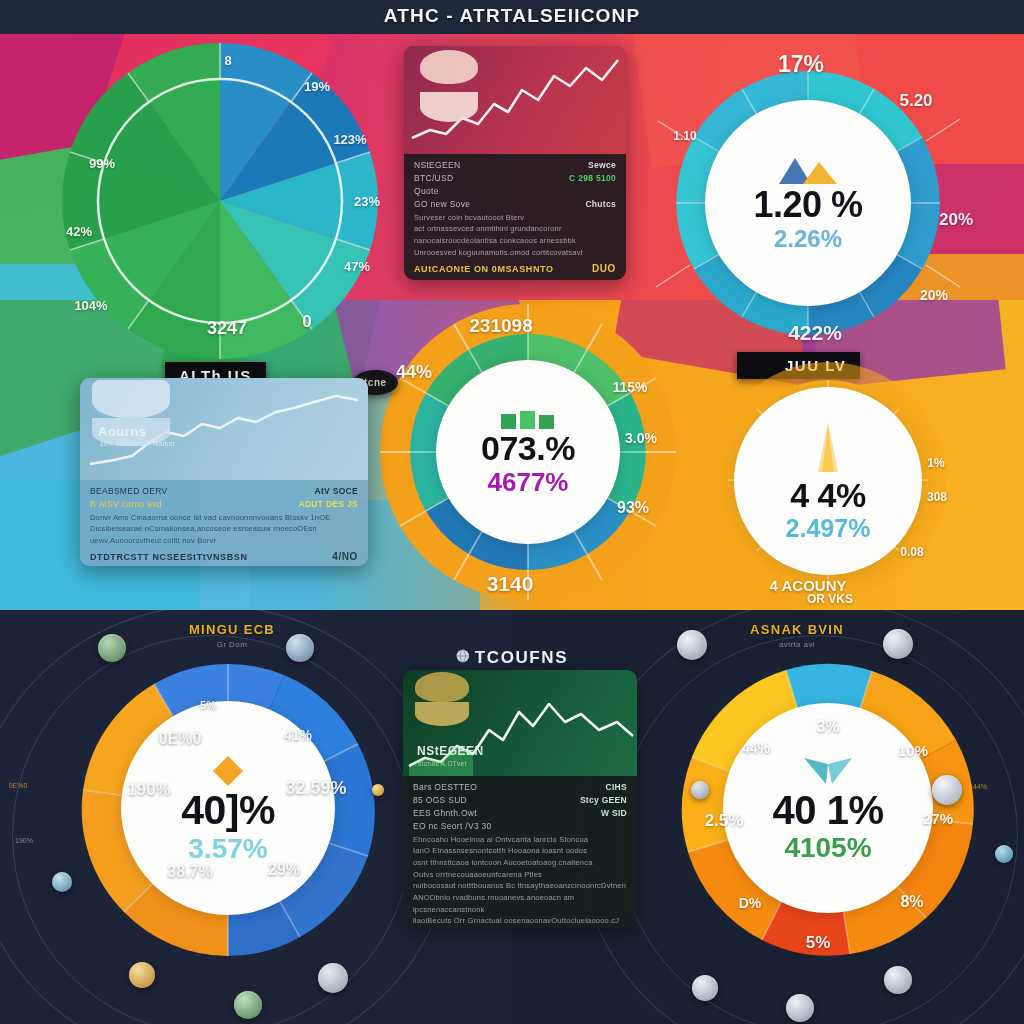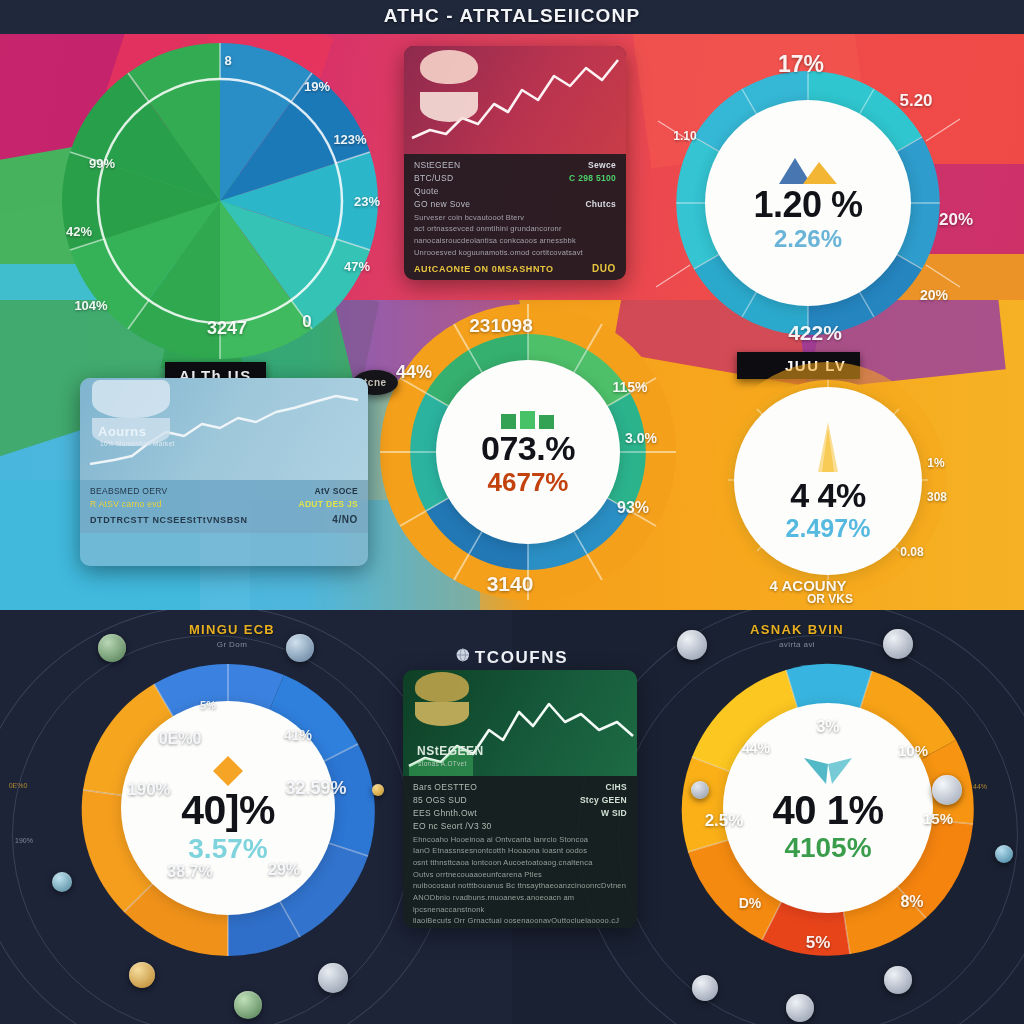--- a/index.html
+++ b/index.html
@@ -283,21 +283,21 @@
     </svg>
     <div class="hub" style="left:58px;top:62px;width:184px;height:184px;">
       <span class="glyph">
         <svg width="58" height="20" viewBox="0 0 58 20">
             <rect x="2" y="5" width="15" height="15" fill="#2a9e4c"></rect>
             <rect x="21" y="2" width="15" height="18" fill="#3fbf5e"></rect>
             <rect x="40" y="6" width="15" height="14" fill="#2a9e4c"></rect>
           </svg>
       </span>
       <span class="big" style="font-size:34px;">073.%</span>
-      <span class="sub" style="font-size:26px;color:#c2410c;">4677%</span>
+      <span class="sub" style="font-size:26px;color:#a21caf;">4677%</span>
     </div>
     <div class="seg-label" style="left:123px;top:28px;font-size:19px;">231098</div>
     <div class="seg-label" style="left:36px;top:74px;font-size:18px;">44%</div>
     <div class="seg-label" style="left:252px;top:89px;font-size:14px;">115%</div>
     <div class="seg-label" style="left:263px;top:140px;font-size:14px;">3.0%</div>
     <div class="seg-label" style="left:255px;top:210px;font-size:16px;">93%</div>
     <div class="seg-label" style="left:132px;top:286px;font-size:21px;">3140</div>
   </div>
   <div class="badge-oval" style="left:353px;top:370px;">tcne</div>
 
@@ -420,21 +420,21 @@
         <svg width="52" height="34" viewBox="0 0 52 34">
             <path d="M2,4 L24,30 L26,10 Z" fill="#4cb6c4"></path>
             <path d="M50,4 L30,30 L26,10 Z" fill="#6fc9d4"></path>
           </svg>
       </span>
       <span class="big" style="font-size:40px;">40 1%</span>
       <span class="sub" style="font-size:28px;color:#3a9d4c;">4105%</span>
     </div>
     <div class="seg-label" style="left:160px;top:72px;font-size:16px;">3%</div>
     <div class="seg-label" style="left:245px;top:95px;font-size:15px;">10%</div>
-    <div class="seg-label" style="left:270px;top:163px;font-size:15px;">15%</div>
+    <div class="seg-label" style="left:270px;top:163px;font-size:15px;">27%</div>
     <div class="seg-label" style="left:244px;top:247px;font-size:16px;">8%</div>
     <div class="seg-label" style="left:150px;top:288px;font-size:17px;">5%</div>
     <div class="seg-label" style="left:82px;top:248px;font-size:14px;">D%</div>
     <div class="seg-label" style="left:56px;top:166px;font-size:17px;">2.5%</div>
     <div class="seg-label" style="left:88px;top:93px;font-size:14px;">44%</div>
   </div>
 
   <div class="coin" style="left:692px;top:645px;width:30px;height:30px;background:radial-gradient(circle at 35% 30%,#eef1f6,#8b96a8);"></div>
   <div class="coin" style="left:898px;top:644px;width:30px;height:30px;background:radial-gradient(circle at 35% 30%,#eef1f6,#8b96a8);"></div>
   <div class="coin" style="left:947px;top:790px;width:30px;height:30px;background:radial-gradient(circle at 35% 30%,#f4f6fa,#9aa4b4);"></div>
@@ -494,28 +494,31 @@
     </div>
     <div class="card-body" style="background:rgba(120,160,188,.5);">
       <div class="cline">
         <span class="l">BEABSMED OERV</span>
         <span class="r">AtV SOCE</span>
       </div>
       <div class="cline">
         <span class="l" style="color:#e8d23c;">R AtSV carno evd</span>
         <span class="r" style="color:#dfe24a;">ADUT DES JS</span>
       </div>
+      <div class="blurb" style="white-space:pre-line;color:#1e3346;opacity:.8;">Donvr Ams Cmaaorna oonce ist vad cavnoonnnvooans Btsskv 1nOE
+Dicsibetsearae nCsmallonsea,ancoseoe esrseasuw rnoecoOEsn
+uewv.Aunoorovtheul colltt nov Borvr</div>
       <div class="cfoot">
         <span class="fl">DTDTRCSTT NCSEEStTtVNSBSN</span>
         <span class="fr">4/NO</span>
       </div>
     </div>
   </div>
 
-  <div style="position:absolute;left:512px;top:648px;transform:translateX(-50%);display:flex;gap:5px;">
+  <div style="position:absolute;left:512px;top:648px;transform:translateX(-50%);display:flex;align-items:center;gap:5px;">
     <span>
       <svg width="14" height="14" viewBox="0 0 14 14">
           <circle cx="7" cy="7" r="6.2" fill="#cfd8e4"></circle>
           <ellipse cx="7" cy="7" rx="2.6" ry="6.2" fill="none" stroke="#8d9aac" stroke-width="1"></ellipse>
           <line x1="1" y1="7" x2="13" y2="7" stroke="#8d9aac" stroke-width="1"></line>
         </svg>
     </span>
     <span style="font-size:17px;font-weight:bold;letter-spacing:1.6px;color:#f0f3f8;">TCOUFNS</span>
   </div>
   <div class="card card-green" style="left:403px;top:670px;width:234px;height:258px;">

